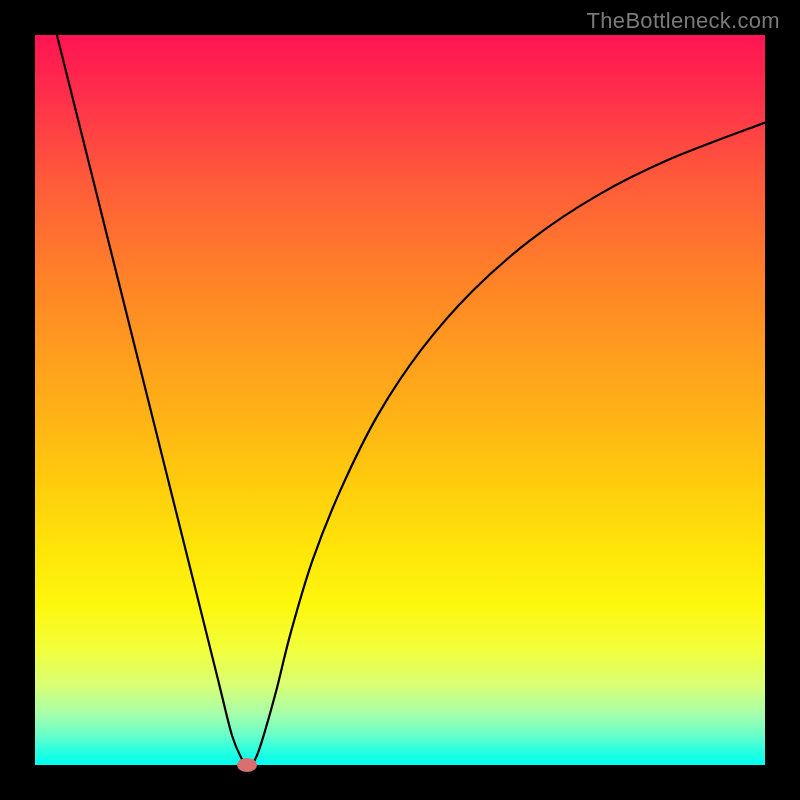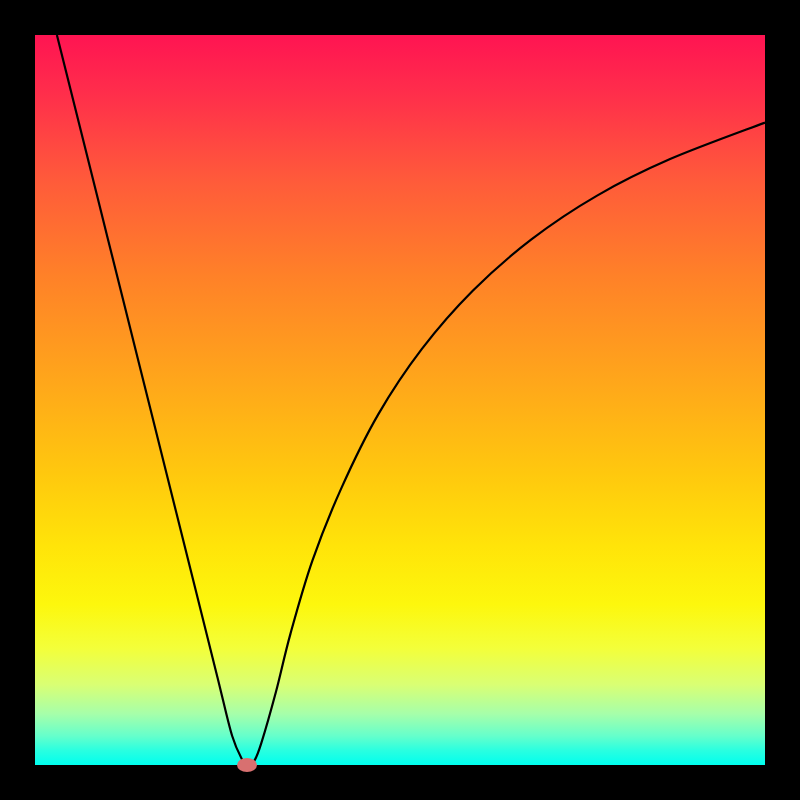--- a/index.html
+++ b/index.html
@@ -75,14 +75,15 @@
 <div class="frame">
 
   <div class="plot-area"></div>
 
   <svg class="curve" viewBox="0 0 730 730" preserveAspectRatio="none">
     <path id="curve-path" d="M 21.90 0.00 C 25.55 14.60, 35.28 53.53, 43.80 87.60 C 52.32 121.67, 63.27 165.47, 73.00 204.40 C 82.73 243.33, 92.47 282.27, 102.20 321.20 C 111.93 360.13, 121.67 399.07, 131.40 438.00 C 141.13 476.93, 152.08 520.73, 160.60 554.80 C 169.12 588.87, 176.42 618.07, 182.50 642.40 C 188.58 666.73, 192.84 686.81, 197.10 700.80 C 201.36 714.79, 205.62 721.48, 208.05 726.35 C 210.48 731.22, 209.88 730.00, 211.70 730.00 C 213.52 730.00, 216.57 730.00, 219.00 726.35 C 221.43 722.70, 222.65 719.66, 226.30 708.10 C 229.95 696.54, 236.03 675.25, 240.90 657.00 C 245.77 638.75, 249.42 620.50, 255.50 598.60 C 261.58 576.70, 268.88 549.93, 277.40 525.60 C 285.92 501.27, 295.65 476.93, 306.60 452.60 C 317.55 428.27, 329.72 402.72, 343.10 379.60 C 356.48 356.48, 371.08 334.58, 386.90 313.90 C 402.72 293.22, 419.75 273.75, 438.00 255.50 C 456.25 237.25, 475.72 220.22, 496.40 204.40 C 517.08 188.58, 538.98 173.98, 562.10 160.60 C 585.22 147.22, 607.12 136.27, 635.10 124.10 C 663.08 111.93, 714.18 93.68, 730.00 87.60" fill="none" stroke="#000000" stroke-width="2.2"></path>
   </svg>
 
   <div class="dot" id="marker-dot" style="left: 246.7px; top: 765px;"></div>
 
+  <div class="watermark">TheBottleneck.com</div>
 
 </div>
 
 </body></html>

